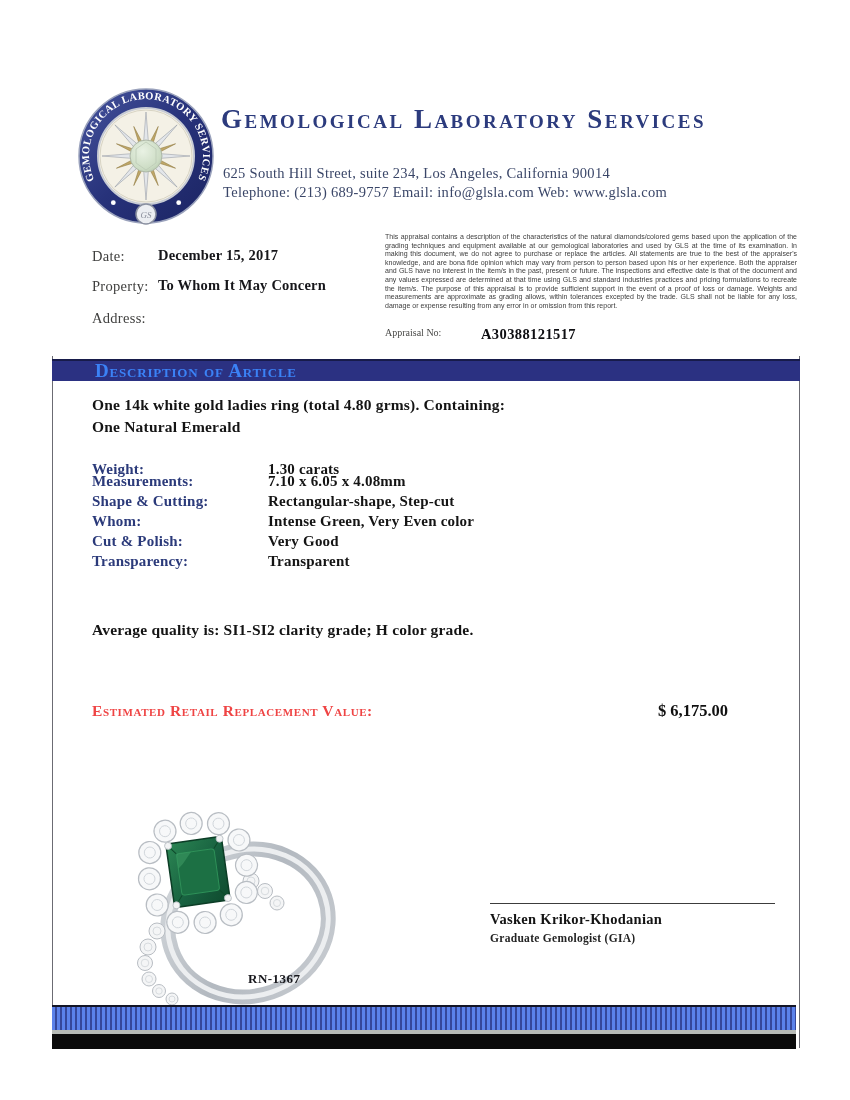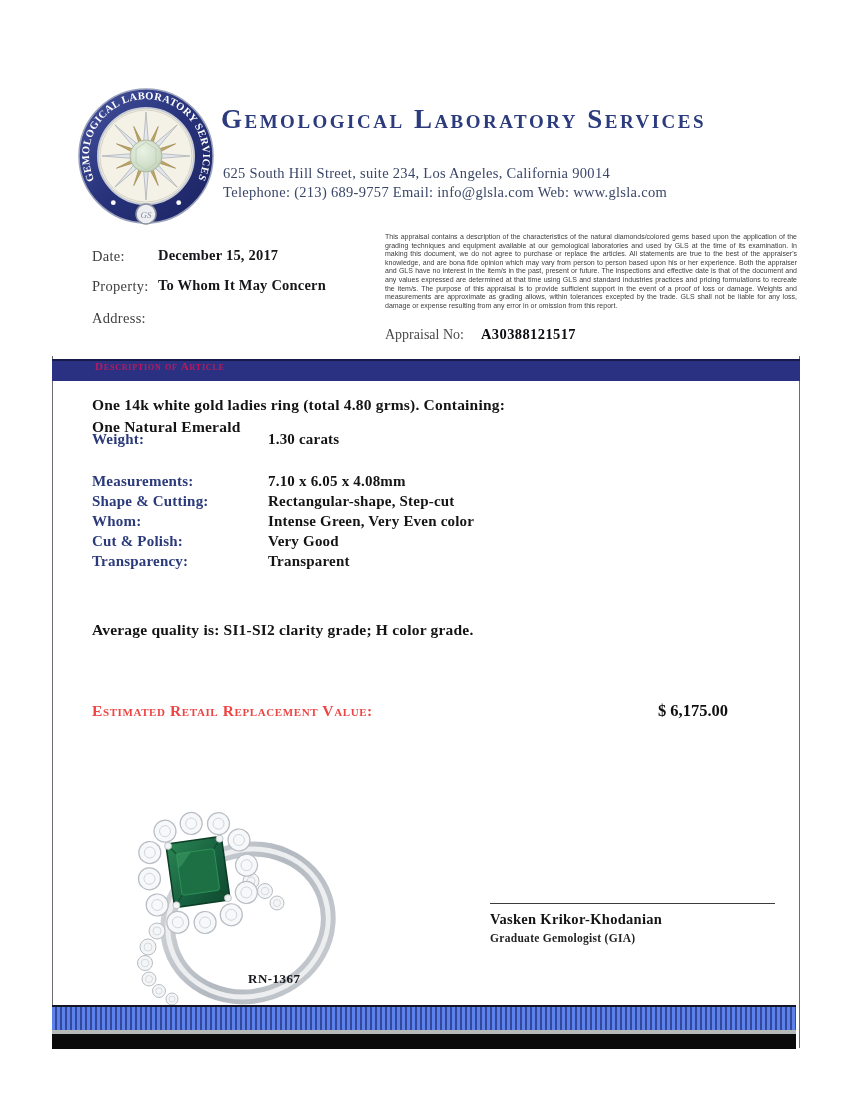--- a/index.html
+++ b/index.html
@@ -31,34 +31,34 @@
   .field-value{font-size:14.5px;font-weight:bold;color:#16161a;letter-spacing:.2px;}
   .lbl-date{left:92px;top:248px;}   .val-date{left:158px;top:247px;}
   .lbl-prop{left:92px;top:278px;}   .val-prop{left:158px;top:277px;}
   .lbl-addr{left:92px;top:310px;}
 
   .disclaimer{
     left:385px;top:233px;width:412px;
     font-family:"Liberation Sans","DejaVu Sans",sans-serif;
     font-size:7px;line-height:8.6px;color:#3c3c3c;text-align:justify;
   }
-  .appr-label{left:385px;top:327px;font-size:14px;color:#4a4a48;}
+  .appr-label{left:385px;top:327px;font-size:10px;color:#4a4a48;}
   .appr-value{left:481px;top:326px;font-size:14.5px;font-weight:bold;color:#0e0e12;letter-spacing:.4px;}
 
   
   .vline{width:1px;background:#6b6b73;top:356px;height:692px;}
   .vline.left{left:52px;} .vline.right{left:799px;}
 
   .desc-bar{
     left:52px;top:359px;width:748px;height:20px;
     background:#2b3182;border-top:2px solid #171b4a;
   }
   .desc-bar-text{
-    left:95px;top:360px;font-size:11px;font-weight:bold;font-variant:small-caps;
-    letter-spacing:.8px;color:#be185d;
+    left:95px;top:360px;font-size:19px;font-weight:bold;font-variant:small-caps;
+    letter-spacing:.8px;color:#3b82f6;
   }
 
   .intro1{left:92px;top:396px;} .intro2{left:92px;top:418px;}
   .body-bold{font-size:15.5px;font-weight:bold;color:#141414;letter-spacing:.2px;white-space:nowrap;}
 
   .spec-row{left:0;width:850px;height:20px;}
   .spec-label{position:absolute;left:92px;font-size:15px;font-weight:bold;color:#2b3a7a;letter-spacing:.2px;}
   .spec-value{position:absolute;left:268px;font-size:15px;font-weight:bold;color:#141414;letter-spacing:.2px;white-space:nowrap;}
 
   .dia1{left:92px;top:597px;} .dia2{left:92px;top:621px;}
@@ -162,21 +162,21 @@
 
   <div class="abs vline left"></div>
   <div class="abs vline right"></div>
 
   <div class="abs desc-bar"></div>
   <div class="abs desc-bar-text">Description of Article</div>
 
   <div class="abs body-bold intro1">One 14k white gold ladies ring (total 4.80 grms). Containing:</div>
   <div class="abs body-bold intro2">One Natural Emerald</div>
 
-  <div class="abs spec-row" style="top:431px;">
+  <div class="abs spec-row" style="top:461px;">
     <span class="spec-label">Weight:</span>
     <span class="spec-value">1.30 carats</span>
   </div>
   <div class="abs spec-row" style="top:473px;">
     <span class="spec-label">Measurements:</span>
     <span class="spec-value">7.10 x 6.05 x 4.08mm</span>
   </div>
   <div class="abs spec-row" style="top:493px;">
     <span class="spec-label">Shape &amp; Cutting:</span>
     <span class="spec-value">Rectangular-shape, Step-cut</span>

